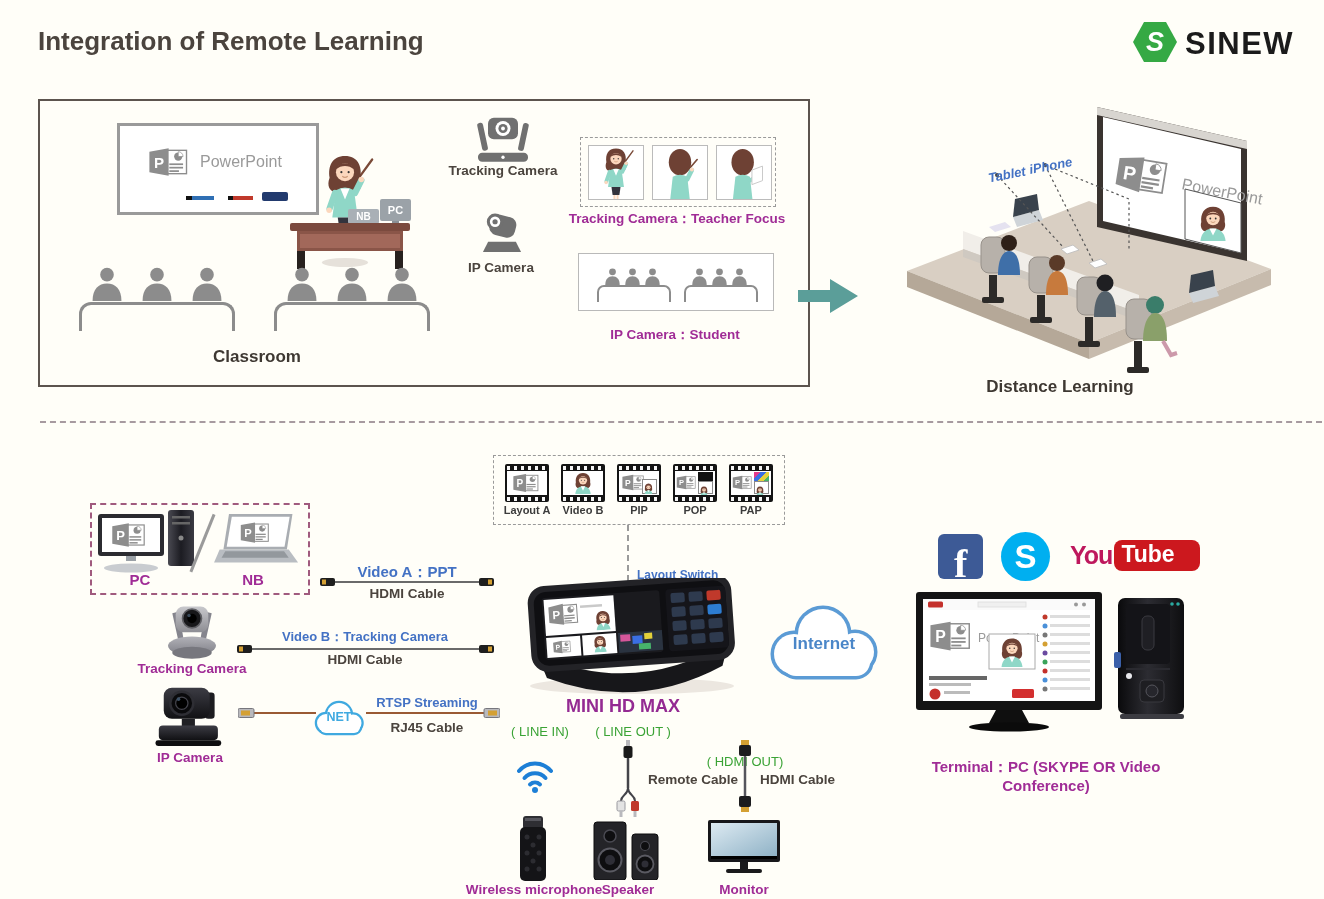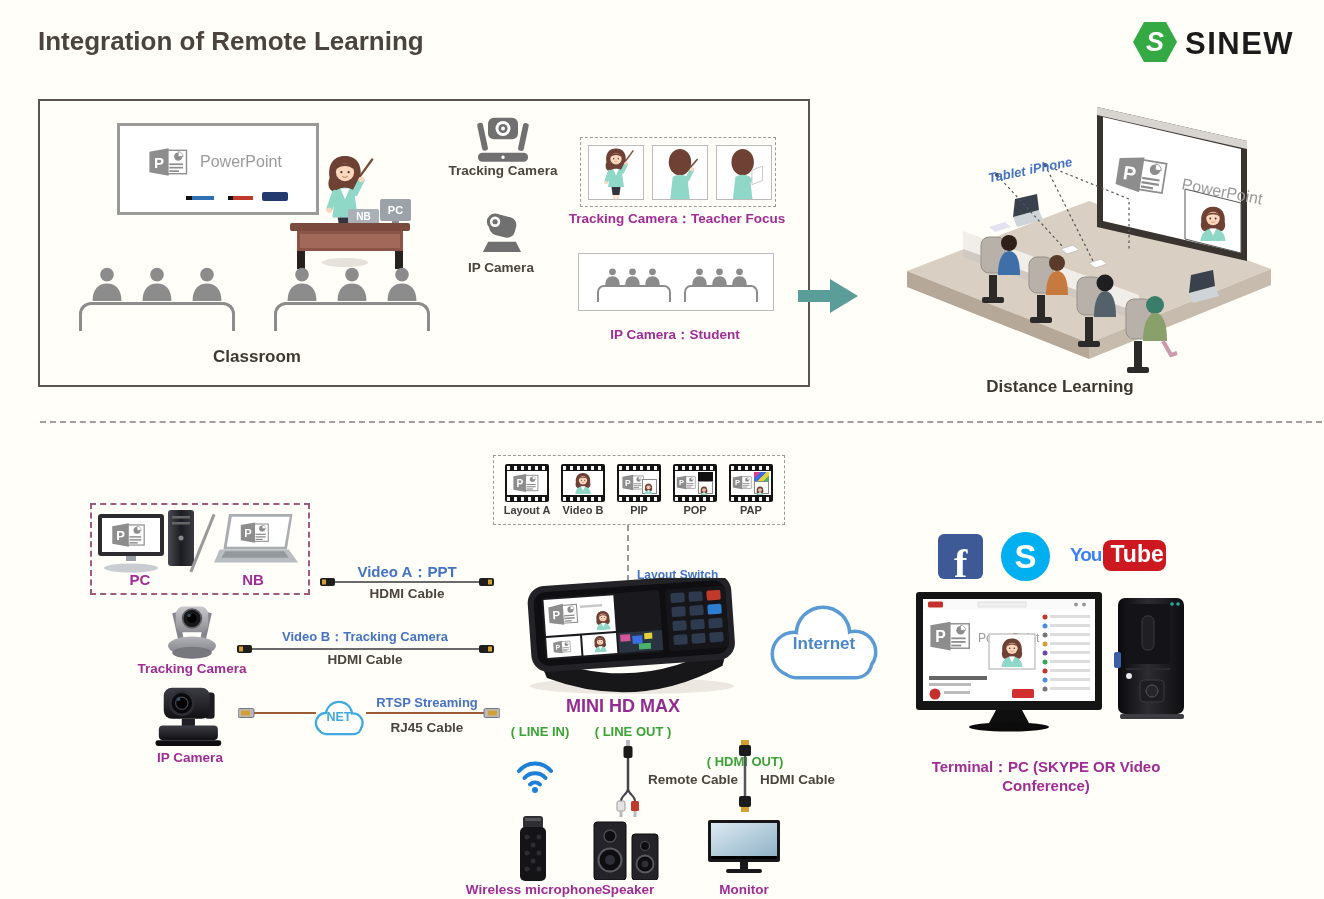--- a/index.html
+++ b/index.html
@@ -2,21 +2,21 @@
 <html><head>
 <meta charset="utf-8">
 <style>
   html,body{margin:0;padding:0;background:#fffef8;}
   #canvas{position:relative;width:1324px;height:899px;background:#fffef8;
           font-family:"Liberation Sans",sans-serif;overflow:hidden;color:#4b443e;}
   .abs{position:absolute;}
   .ctr{text-align:center;}
   .magenta{color:#a02c96;font-weight:bold;}
   .blue{color:#4472c4;font-weight:bold;}
-  .green{color:#3aa335;font-weight:bold;}
+  .green{color:#3aa335;font-weight:normal;}
   .dark{color:#4b443e;font-weight:bold;}
   .cap{color:#3e3832;font-weight:bold;font-size:17px;}
   .bench{border:3.5px solid #8c8c8c;border-bottom:none;border-radius:12px 12px 0 0;}
   .bench-sm{border:2.5px solid #8c8c8c;border-bottom:none;border-radius:7px 7px 0 0;}
   .film{position:absolute;width:44px;height:38px;background:#141414;border-radius:2px;}
   .film::before,.film::after{content:"";position:absolute;left:2px;right:2px;height:4px;
      background-image:repeating-linear-gradient(90deg,#f5f5f5 0 3px,transparent 3px 7px);}
   .film::before{top:1.5px;} .film::after{bottom:1.5px;}
   .film .scr{position:absolute;left:2px;right:2px;top:7px;bottom:7px;background:#fff;overflow:hidden;}
   .film-label{position:absolute;width:56px;font-size:11px;font-weight:bold;color:#3c3c3c;text-align:center;}
@@ -600,22 +600,22 @@
 </svg>
 <div class="abs ctr magenta" style="left:708px;top:882px;width:72px;font-size:13.5px;">Monitor</div>
 
 <div class="abs" style="left:938px;top:534px;width:45px;height:45px;background:#3d5a96;border-radius:6px;overflow:hidden;">
   <span style="position:absolute;left:16px;top:6px;color:#fff;font-size:40px;font-weight:bold;font-family:'Liberation Serif',serif;">f</span>
 </div>
 <div class="abs" style="left:1001px;top:532px;width:49px;height:49px;background:#00aff0;border-radius:50%;display:flex;align-items:center;justify-content:center;">
   <span style="color:#fff;font-size:33px;font-weight:bold;">S</span>
 </div>
 <div class="abs" style="left:1070px;top:538px;height:34px;display:flex;align-items:center;">
-  <span style="color:#3b82f6;font-size:19px;font-weight:bold;letter-spacing:-1px;">You</span>
-  <span style="margin-left:2px;background:#cc181e;color:#fff;font-size:23px;font-weight:bold;border-radius:8px;padding:1px 2px 3px 7px;">Tube</span>
+  <span style="color:#be185d;font-size:25px;font-weight:bold;letter-spacing:-1px;">You</span>
+  <span style="margin-left:2px;background:#cc181e;color:#fff;font-size:23px;font-weight:bold;border-radius:8px;padding:1px 25px 3px 7px;">Tube</span>
 </div>
 
 <svg class="abs" style="left:916px;top:592px" width="188" height="140" viewBox="0 0 188 140">
   <rect x="0" y="0" width="186" height="118" rx="3" fill="#141414"></rect>
   <rect x="7" y="7" width="172" height="102" fill="#fff"></rect>
   <rect x="7" y="7" width="172" height="11" fill="#fafafa"></rect>
   <rect x="12" y="9.5" width="15" height="6" rx="1.5" fill="#c4302b"></rect>
   <rect x="62" y="10" width="48" height="5" fill="#f0f0f0" stroke="#ddd" stroke-width="0.8"></rect>
   <circle cx="160" cy="12.5" r="2" fill="#999"></circle>
       <circle cx="168" cy="12.5" r="2" fill="#999"></circle>

